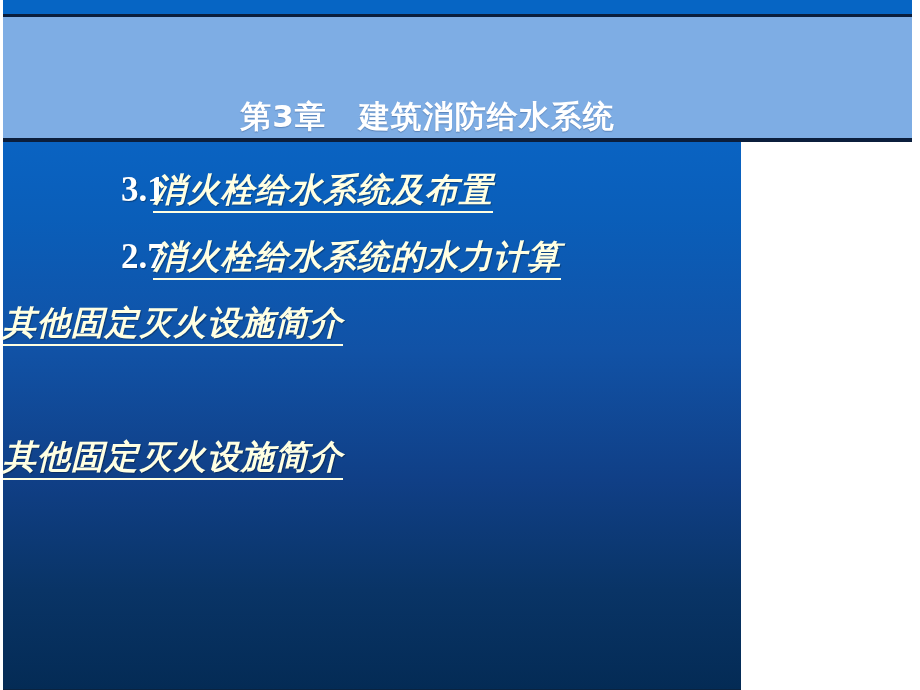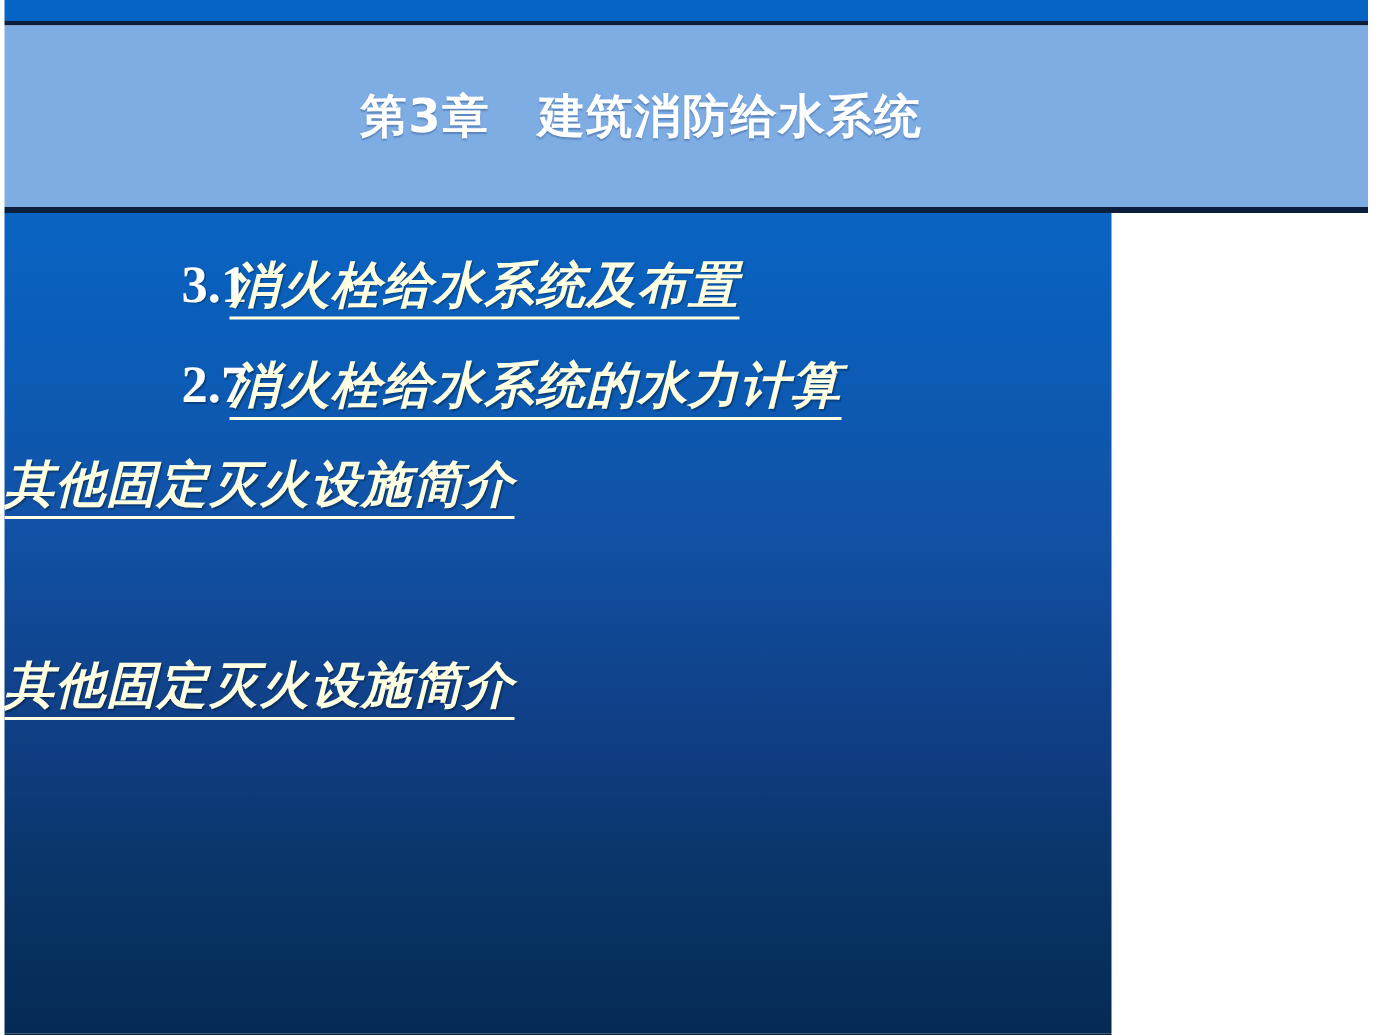--- a/index.html
+++ b/index.html
@@ -42,21 +42,21 @@
 
   
   .header {
     position: absolute;
     left: 3px;
     top: 17px;
     width: 909px;
     height: 121px;
     background: #7EADE4;
     display: flex;
-    align-items: center;
+    align-items: flex-end;
     justify-content: center;
   }
   .header-title {
     color: #FFFFFF;
     font-family: "DejaVu Sans", "Liberation Sans", sans-serif;
     font-weight: bold;
     font-size: 31px;
     letter-spacing: 1px;
     white-space: pre;
     text-shadow: 0 1px 1px rgba(30,60,110,.35);

